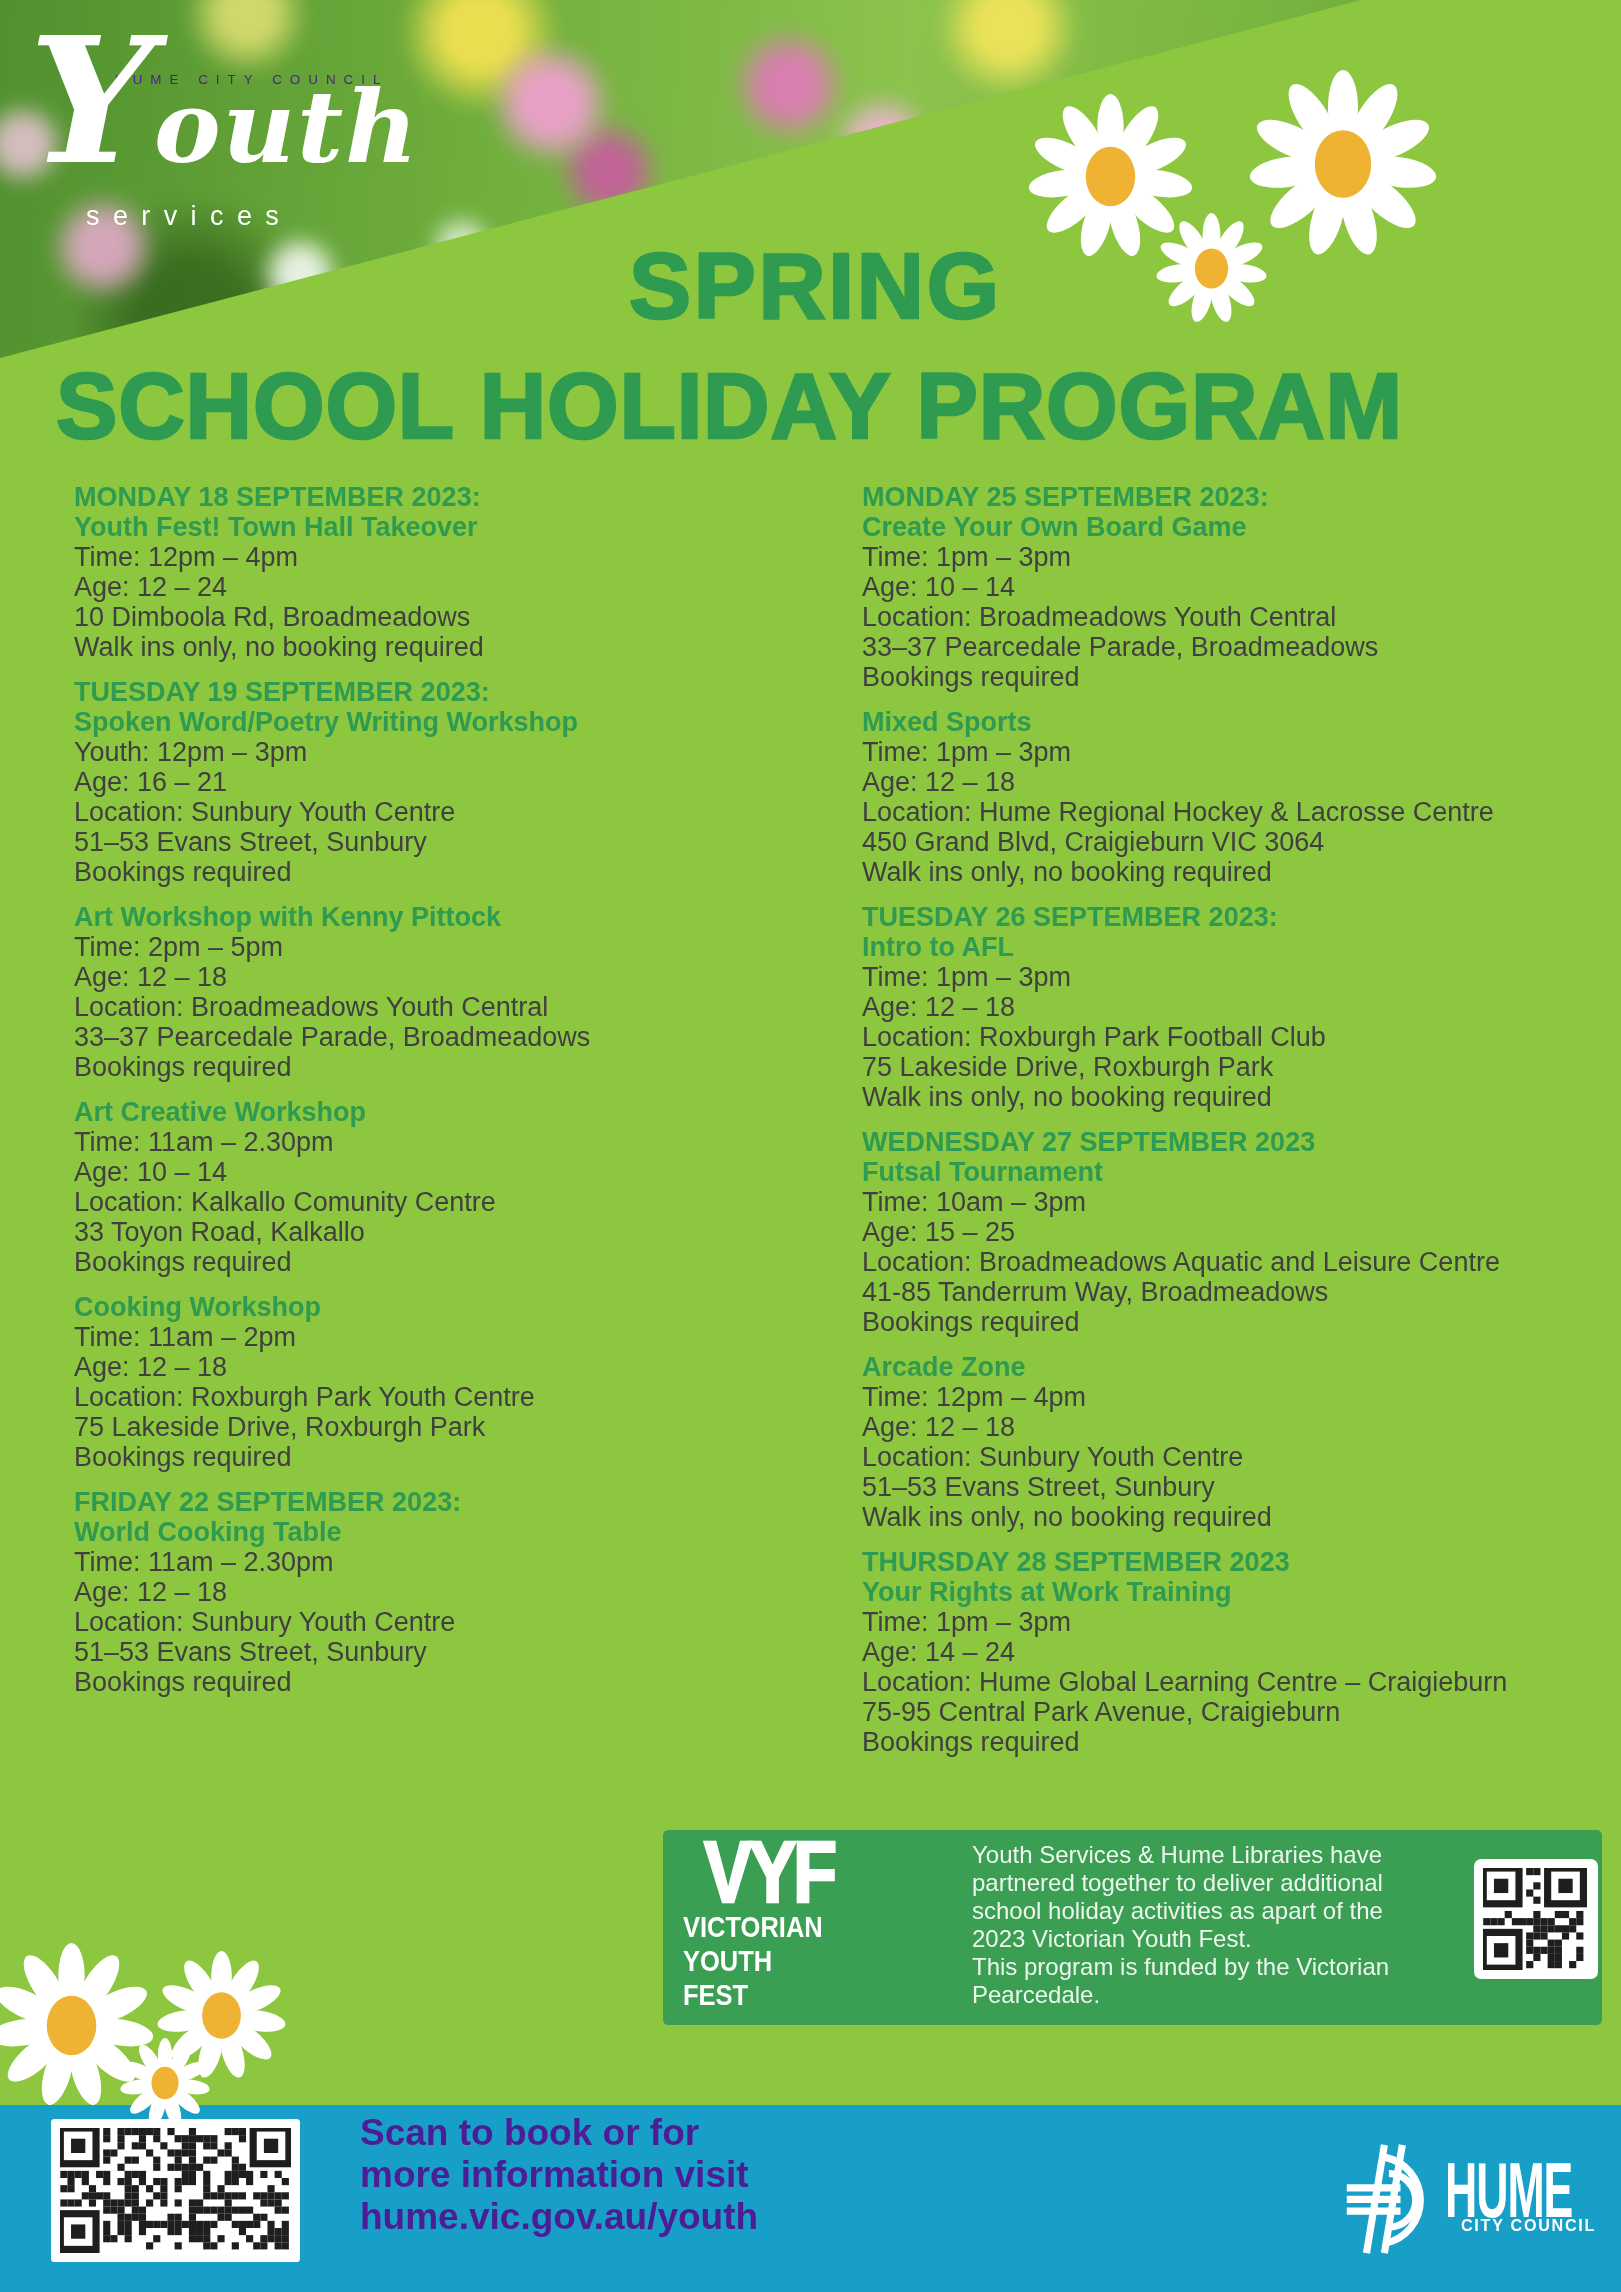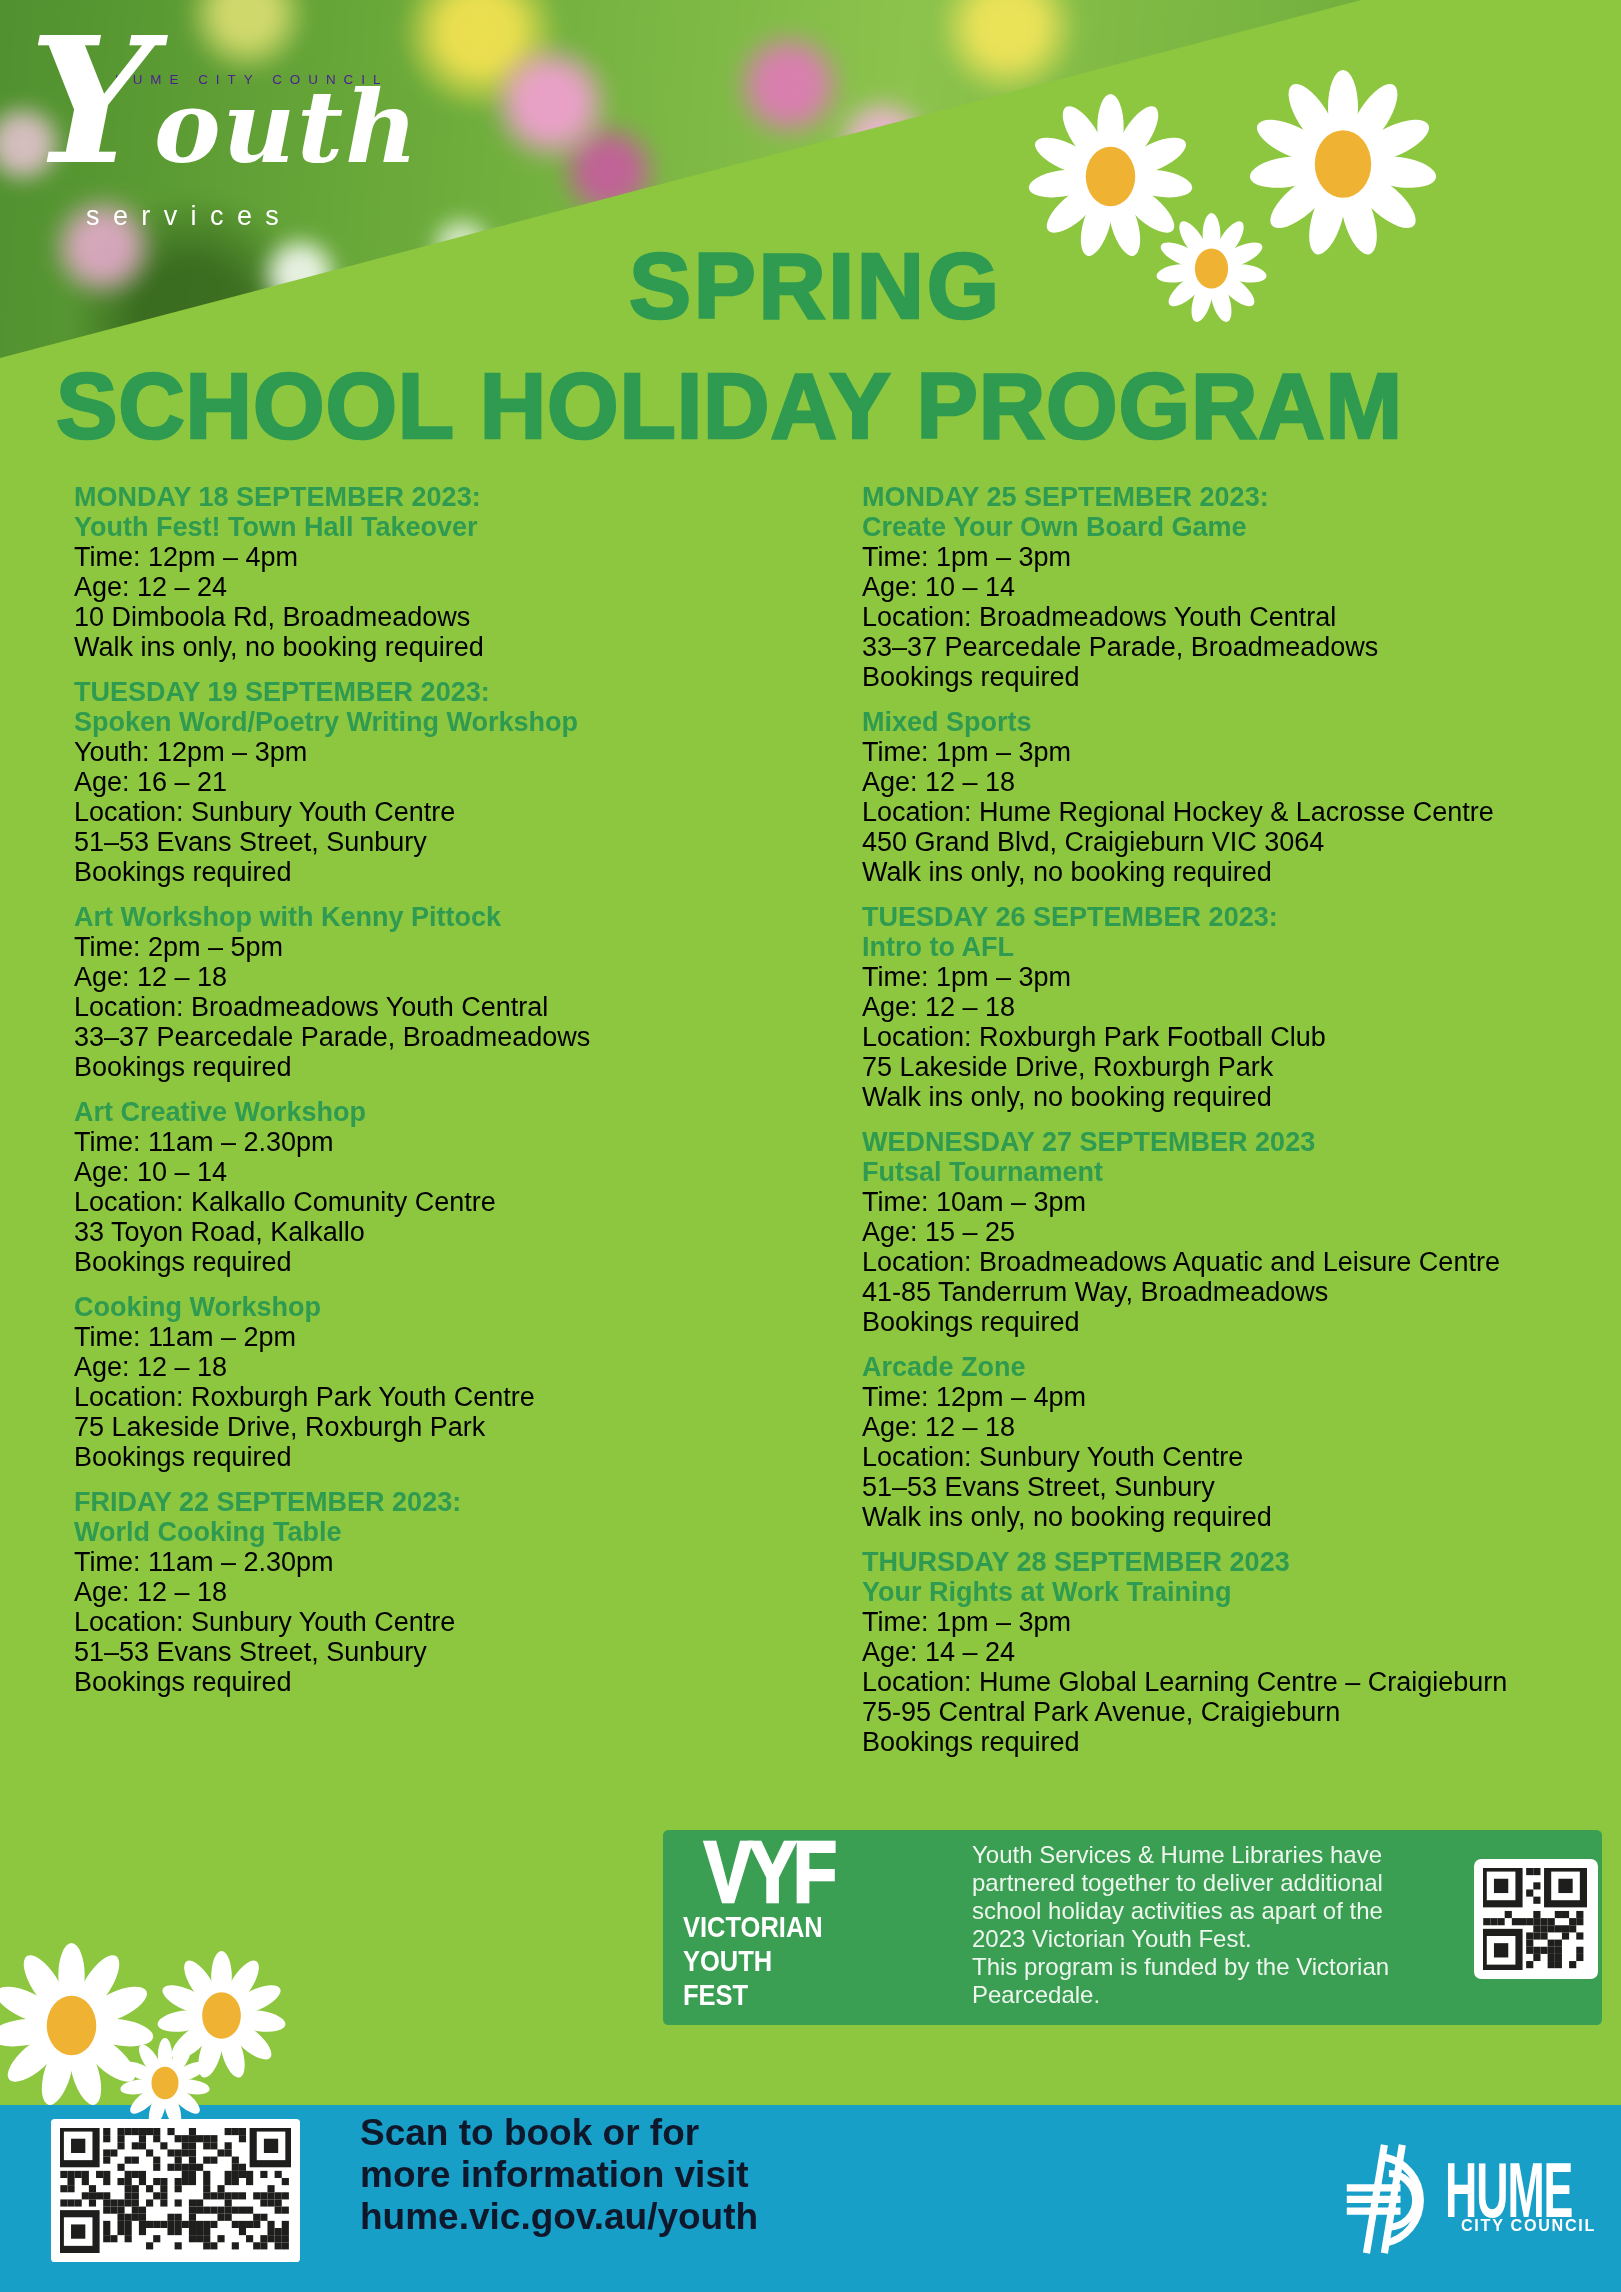--- a/index.html
+++ b/index.html
@@ -41,37 +41,37 @@
   .title1,.title2{position:absolute;font-weight:700;color:var(--green,#2e9b50);
                   -webkit-text-stroke:2.7px var(--green,#2e9b50);line-height:1;white-space:nowrap;}
   .title1{left:629px;top:240px;font-size:93px;letter-spacing:2.7px;}
   .title2{left:56px;top:360px;font-size:92px;letter-spacing:0.9px;}
 
   
   .col{position:absolute;top:482px;width:770px;font-size:27px;line-height:30px;}
   #col-left{left:74px;} #col-right{left:862px;}
   .event{margin-bottom:15px;}
   .ev-date,.ev-title{font-weight:700;color:var(--green,#2e9b50);}
-  .ev-line{color:#000000;font-weight:400;}
+  .ev-line{color:#404040;font-weight:400;}
 
   
   .vyf{position:absolute;left:663px;top:1830px;width:939px;height:195px;
        background:var(--panel,#3a9e53);border-radius:5.4px;}
   .vyf-acronym{position:absolute;left:41px;top:-9px;color:#fff;font-size:88px;font-weight:700;
                letter-spacing:-4.5px;-webkit-text-stroke:2.7px #fff;transform:scaleX(.82);transform-origin:left top;}
   .vyf-word{position:absolute;left:19.7px;color:#fff;font-size:30px;font-weight:700;line-height:1;
             transform:scaleX(.85);transform-origin:left top;letter-spacing:0;}
   .vyf-text{position:absolute;left:309px;top:10.7px;color:#eef7ee;font-size:24px;line-height:28px;}
   .qr-tile{position:absolute;background:#fff;border-radius:7.2px;}
   .qr-tile svg{position:absolute;}
 
   
   .footer{position:absolute;left:0;top:2105px;width:1621px;height:188px;
           background:var(--blue,#189fc8);}
-  .footer-text{position:absolute;left:360px;top:7.2px;color:#0f172a;font-size:37px;
+  .footer-text{position:absolute;left:360px;top:7.2px;color:#4c1d95;font-size:37px;
                font-weight:700;line-height:42px;}
   .hume-logo{position:absolute;left:1345px;top:38px;width:269px;height:116px;}
   .hume-word{position:absolute;left:100px;top:9px;color:#fff;font-size:77px;font-weight:700;
              letter-spacing:-1.8px;transform:scaleX(.58);transform-origin:left top;line-height:1;}
   .hume-sub{position:absolute;left:116px;top:73px;color:#fff;font-size:17px;font-weight:700;
             letter-spacing:1.8px;transform:scaleX(.95);transform-origin:left top;}
   .daisy{position:absolute;}
 </style>
 </head>
 <body>

